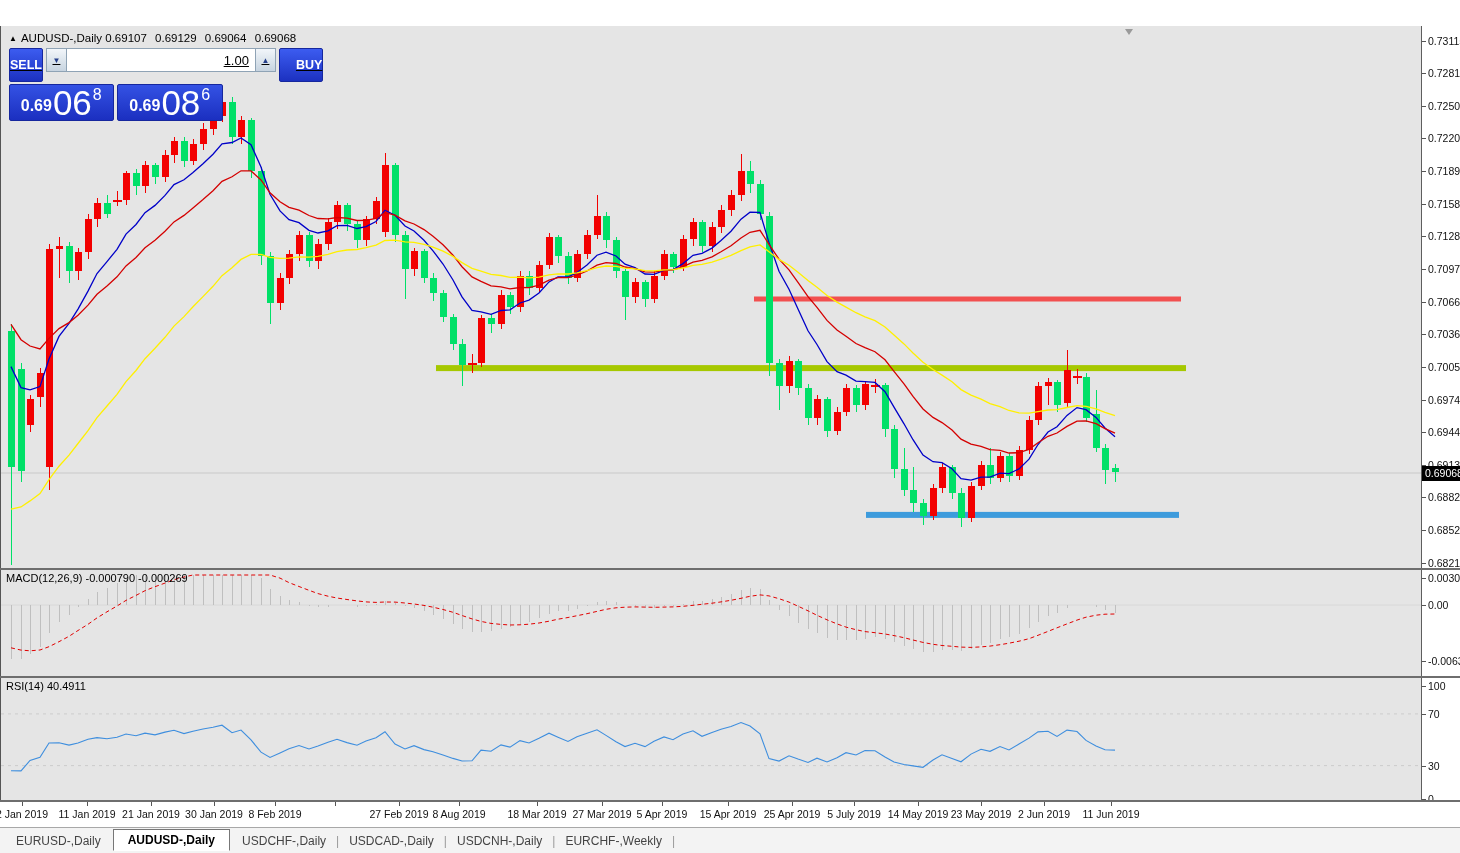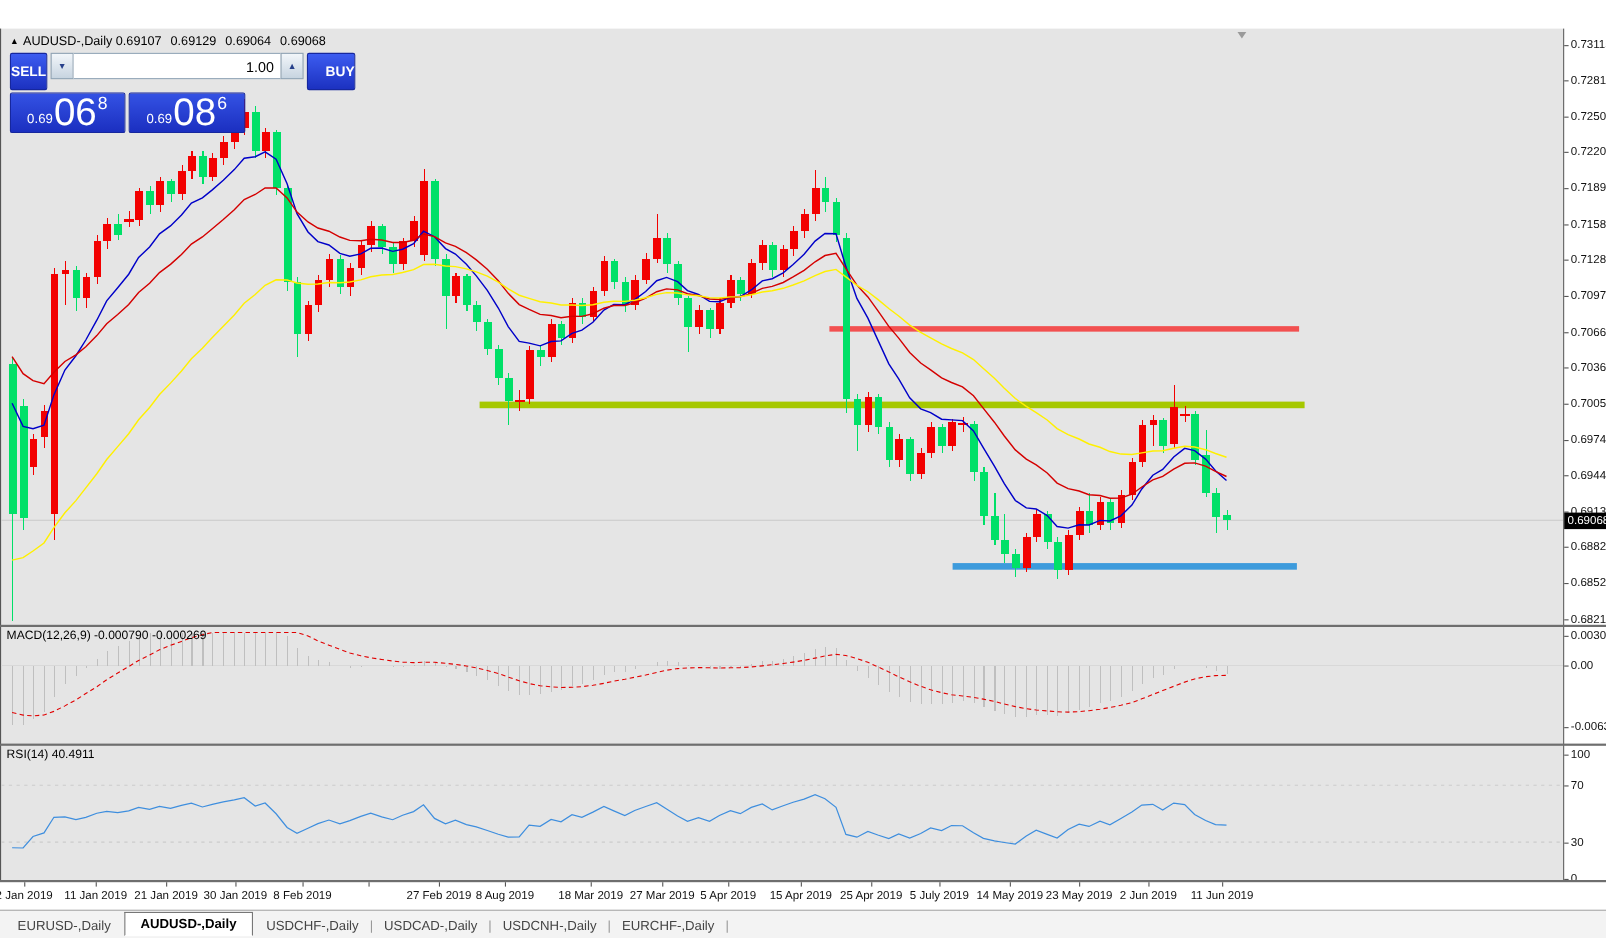--- a/index.html
+++ b/index.html
@@ -16,36 +16,36 @@
   .chart-wrap{position:absolute;left:0;top:26px;width:1421px;height:775px;background:#e5e5e5;border-left:1px solid #555;box-sizing:border-box;}
   #chart-svg{position:absolute;left:0;top:0;}
   .chart-title{position:absolute;left:8px;top:6px;font-size:11.5px;color:#000;z-index:5;}
   .chart-title b{font-weight:normal;}
   .chart-title .tri{font-size:8px;vertical-align:1px;margin-right:4px;}
   .chart-title span{margin-right:5px;}
   .shift-marker{position:absolute;left:1124px;top:3px;width:0;height:0;z-index:4;
     border-left:4px solid transparent;border-right:4px solid transparent;border-top:6px solid #9a9a9a;}
   
   .oct{position:absolute;left:8px;top:22px;width:214px;z-index:6;}
-  .oct-row1{display:flex;height:34px;}
+  .oct-row1{display:flex;height:34px;text-decoration:underline;}
   .oct-btn{background:linear-gradient(#3c5cf0,#1c31c0);color:#fff;font-size:12.5px;font-weight:bold;
            display:flex;align-items:center;justify-content:center;border:1px solid #16279e;border-radius:2px;cursor:pointer;}
   .sell-btn{width:46px;margin-right:3px;}
   .buy-btn{width:47px;margin-left:3px;padding-left:16px;}
   .vol-group{display:flex;flex:1;height:24px;box-sizing:border-box;}
   .spin{width:21px;background:linear-gradient(#f2f6fa,#c7d4e0);border:1px solid #8fa3b5;color:#27408b;
         font-size:8px;display:flex;align-items:center;justify-content:center;cursor:pointer;box-sizing:border-box;}
   .vol-field{flex:1;border:1px solid #8fa3b5;border-left:none;border-right:none;font-size:13px;
              text-align:right;padding:0 6px;font-family:"Liberation Sans",sans-serif;box-sizing:border-box;min-width:0;}
   .oct-row2{display:flex;margin-top:2px;height:37px;}
   .price-pane{background:linear-gradient(#3452e4,#1b2fc0);color:#fff;border:1px solid #16279e;border-radius:2px;
               display:flex;align-items:flex-end;justify-content:center;padding:0 2px 1px 2px;cursor:pointer;}
   .sell-pane{width:101px;margin-right:3px;}
   .buy-pane{width:103px;}
-  .pp-small{font-size:12px;font-weight:normal;margin-bottom:4px;}
+  .pp-small{font-size:16px;font-weight:bold;margin-bottom:4px;}
   .pp-big{font-size:35px;line-height:33px;font-weight:normal;margin:0 1px;}
   .pp-sup{font-size:16px;align-self:flex-start;margin-top:1px;}
   
   .axis-col{position:absolute;left:1421px;top:26px;width:39px;height:775px;background:#fff;
             border-left:1px solid #5e5e5e;box-sizing:border-box;}
   .axis-label{position:absolute;left:6px;font-size:10.5px;color:#111;white-space:nowrap;}
   .axis-label:before{content:"";position:absolute;left:-6px;top:6px;width:4px;height:1px;background:#555;}
   .price-badge{position:absolute;left:0px;top:440px;width:39px;height:15px;background:#000;color:#fff;
                font-size:10.5px;line-height:15px;padding-left:3px;box-sizing:border-box;z-index:3;}
   
@@ -548,17 +548,17 @@
 
   <div class="tab-bar" id="tab-bar">
       <div class="tab-plain">EURUSD-,Daily</div>
       <div class="tab-active">AUDUSD-,Daily</div>
       <div class="tab-plain">USDCHF-,Daily</div>
       <span class="tab-sep">|</span>
       <div class="tab-plain">USDCAD-,Daily</div>
       <span class="tab-sep">|</span>
       <div class="tab-plain">USDCNH-,Daily</div>
       <span class="tab-sep">|</span>
-      <div class="tab-plain">EURCHF-,Daily</div>
+      <div class="tab-plain">EURCHF-,Weekly</div>
       <span class="tab-sep">|</span>
     </div>
 
 </div>
 
 </body></html>

